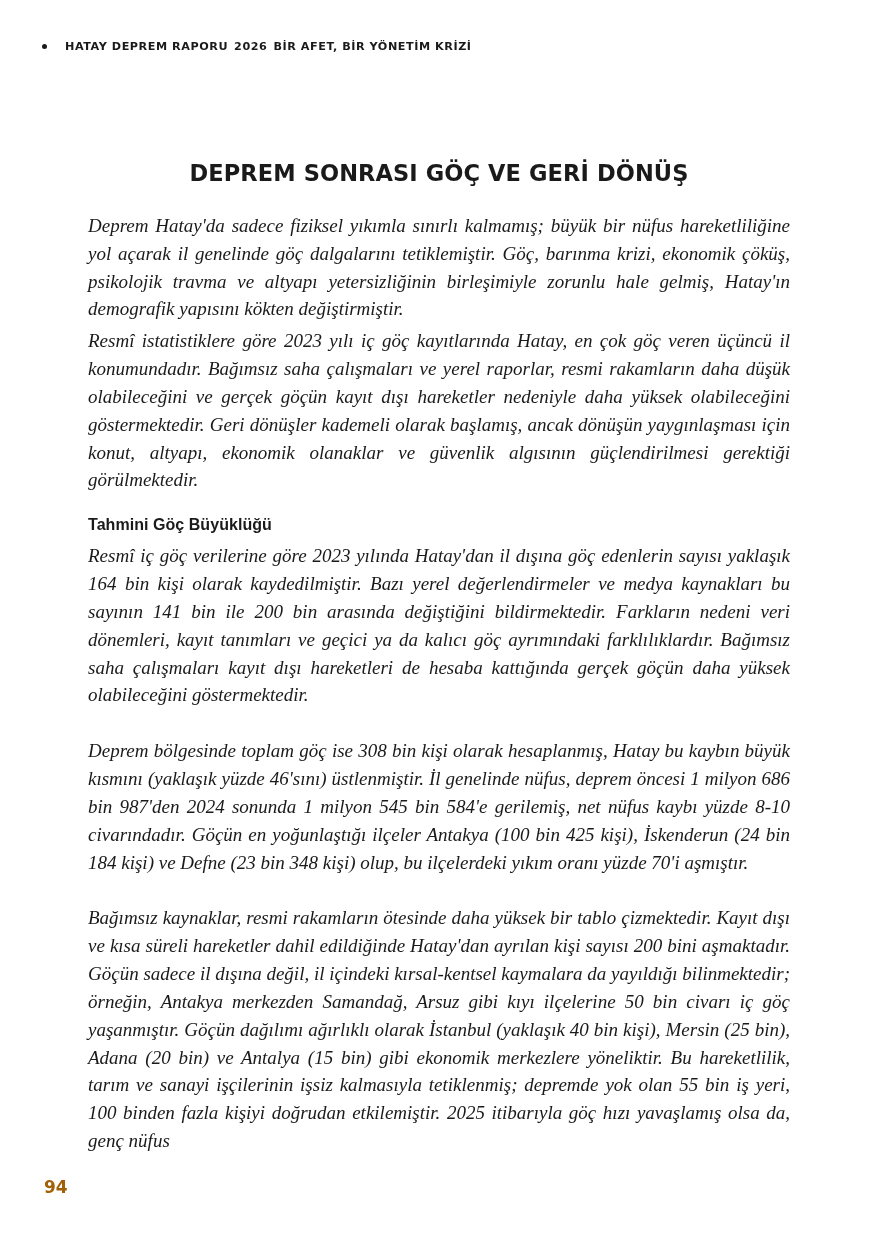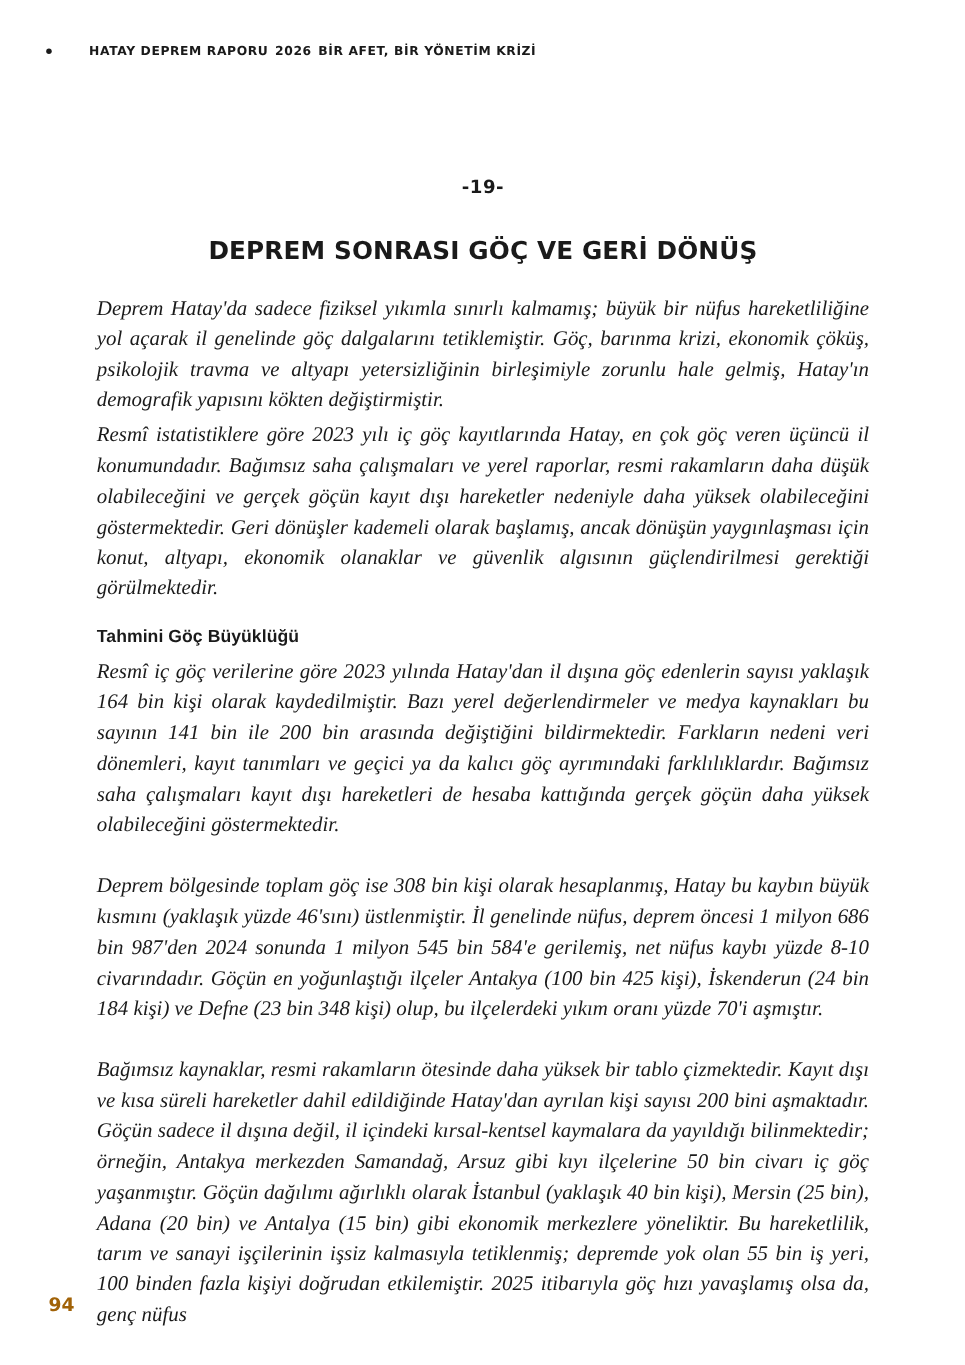--- a/index.html
+++ b/index.html
@@ -18,21 +18,21 @@
   }
 
   
   .header {
     position: absolute;
     top: 40px;
     left: 88px;
     right: 88px;
     display: flex;
     align-items: center;
-    gap: 26px;
+    gap: 10px;
     font-family: "DejaVu Sans", sans-serif;
   }
   .header-bullet {
     width: 5px;
     height: 5px;
     border-radius: 50%;
     background: #1a1a1a;
     flex: 0 0 auto;
     margin-right: 8px;
     margin-left: -46px;
@@ -115,21 +115,20 @@
 
 <div class="page">
 
   <div class="header">
     <span class="header-bullet"></span>
     <span class="header-text"><span>HATAY DEPREM RAPORU</span><span class="hdr-sep"></span><span>2026</span><span class="hdr-sep"></span><span>BİR AFET, BİR YÖNETİM KRİZİ</span></span>
   </div>
 
   <div class="content">
 
-    <div class="section-number">-19-</div>
 
     <h1 class="section-title">DEPREM SONRASI GÖÇ VE GERİ DÖNÜŞ</h1>
 
     <p class="body tight">Deprem Hatay'da sadece fiziksel yıkımla sınırlı kalmamış; büyük bir nüfus hareketliliğine yol açarak il genelinde göç dalgalarını tetiklemiştir. Göç, barınma krizi, ekonomik çöküş, psikolojik travma ve altyapı yetersizliğinin birleşimiyle zorunlu hale gelmiş, Hatay'ın demografik yapısını kökten değiştirmiştir.</p>
     <p class="body tight">Resmî istatistiklere göre 2023 yılı iç göç kayıtlarında Hatay, en çok göç veren üçüncü il konumundadır. Bağımsız saha çalışmaları ve yerel raporlar, resmi rakamların daha düşük olabileceğini ve gerçek göçün kayıt dışı hareketler nedeniyle daha yüksek olabileceğini göstermektedir. Geri dönüşler kademeli olarak başlamış, ancak dönüşün yaygınlaşması için konut, altyapı, ekonomik olanaklar ve güvenlik algısının güçlendirilmesi gerektiği görülmektedir.</p>
 
     <h2 class="subheading">Tahmini Göç Büyüklüğü</h2>
 
     <p class="body tight">Resmî iç göç verilerine göre 2023 yılında Hatay'dan il dışına göç edenlerin sayısı yaklaşık 164 bin kişi olarak kaydedilmiştir. Bazı yerel değerlendirmeler ve medya kaynakları bu sayının 141 bin ile 200 bin arasında değiştiğini bildirmektedir. Farkların nedeni veri dönemleri, kayıt tanımları ve geçici ya da kalıcı göç ayrımındaki farklılıklardır. Bağımsız saha çalışmaları kayıt dışı hareketleri de hesaba kattığında gerçek göçün daha yüksek olabileceğini göstermektedir.</p>
     <p class="body">Deprem bölgesinde toplam göç ise 308 bin kişi olarak hesaplanmış, Hatay bu kaybın büyük kısmını (yaklaşık yüzde 46'sını) üstlenmiştir. İl genelinde nüfus, deprem öncesi 1 milyon 686 bin 987'den 2024 sonunda 1 milyon 545 bin 584'e gerilemiş, net nüfus kaybı yüzde 8-10 civarındadır. Göçün en yoğunlaştığı ilçeler Antakya (100 bin 425 kişi), İskenderun (24 bin 184 kişi) ve Defne (23 bin 348 kişi) olup, bu ilçelerdeki yıkım oranı yüzde 70'i aşmıştır.</p>

